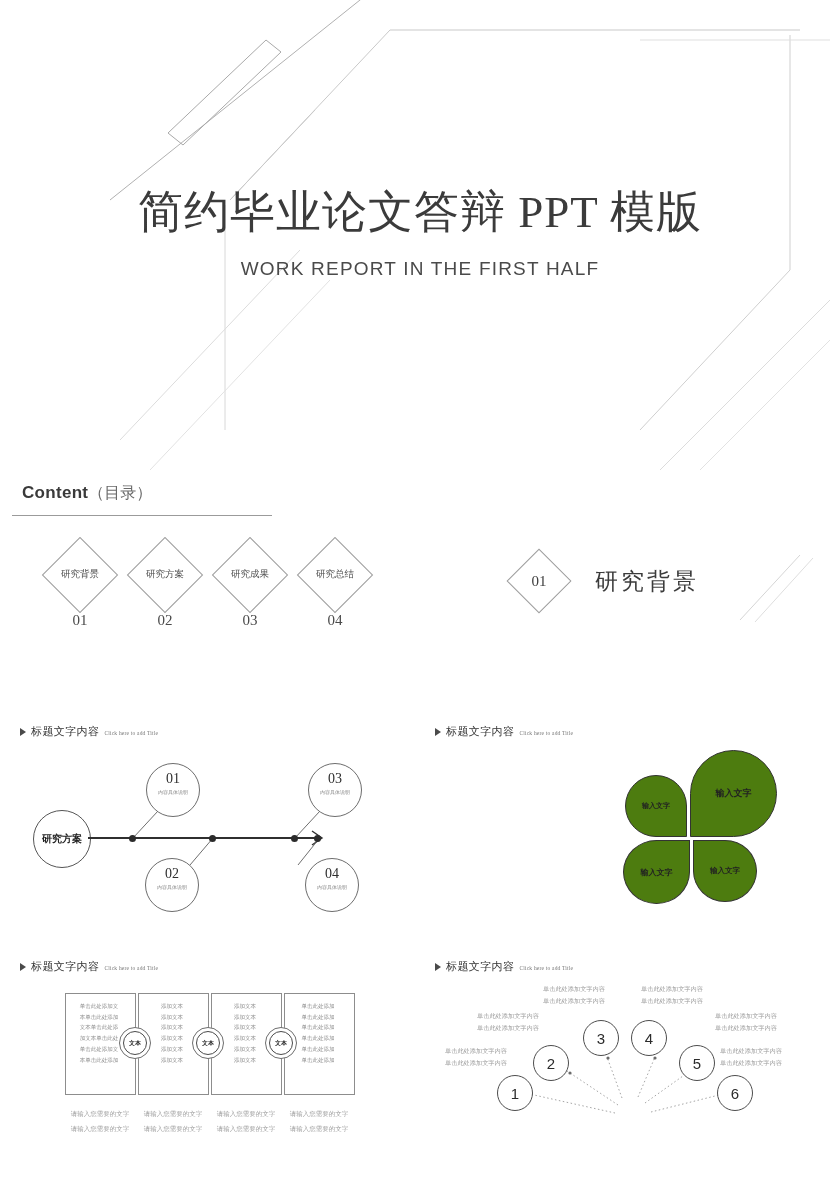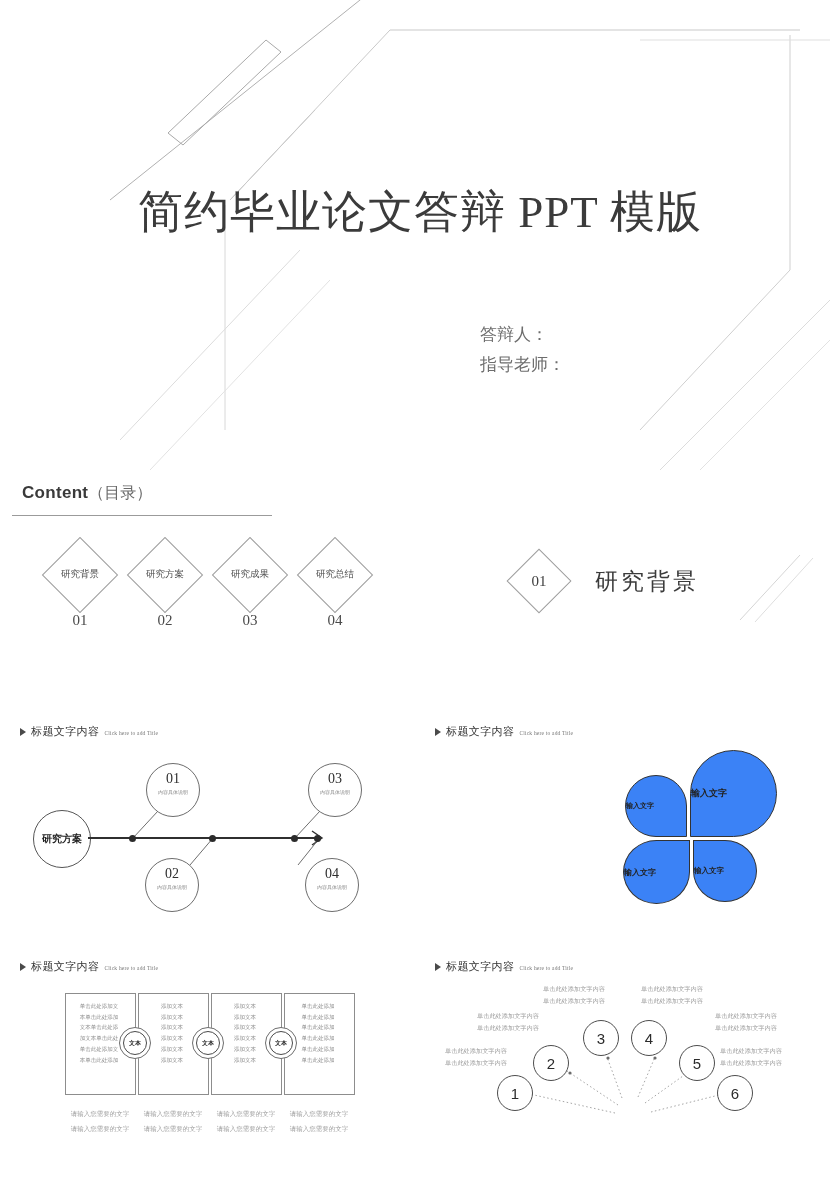--- a/index.html
+++ b/index.html
@@ -106,22 +106,22 @@
     font-family:"Liberation Serif","DejaVu Serif",serif;
     font-size:14px;color:#2e2e2e;display:block;margin-top:7px;
   }
   .fb-bub .d{font-size:5px;color:#8a8a8a;display:block;margin-top:2px;}
 
   
   #petal-slide{left:415px;top:710px;width:415px;height:235px;}
   .pt-analysis{position:absolute;left:53px;top:85px;width:120px;}
   .pt-analysis .h{font-size:10.5px;font-weight:bold;color:#1f1f1f;margin-bottom:3px;letter-spacing:.2px;}
   .pt-analysis .l{font-size:6px;font-weight:bold;color:#555;line-height:1.5;}
-  .petal{position:absolute;border:1.3px solid #333;background:#3b82f6;
-    display:flex;align-items:center;justify-content:flex-start;font-size:7px;font-weight:bold;color:#222;}
+  .petal{position:absolute;border:1.3px solid #333;background:#4d7c0f;
+    display:flex;align-items:center;justify-content:center;font-size:7px;font-weight:bold;color:#222;}
 
   
   #panels-slide{left:0;top:945px;width:415px;height:242px;}
   .pn-box{position:absolute;top:48px;height:100px;border:1px solid #8d8d8d;}
   .pn-col{position:absolute;top:56px;width:78px;text-align:center;
     font-family:"Liberation Serif","DejaVu Serif",serif;
     font-size:5.5px;line-height:1.95;color:#8e8e8e;}
   .pn-circ{position:absolute;top:82px;width:30px;height:30px;border-radius:50%;
     border:1px solid #6d6d6d;background:#fff;}
   .pn-circ i{position:absolute;left:3px;top:3px;right:3px;bottom:3px;border-radius:50%;
@@ -162,24 +162,21 @@
 
     <line x1="120" y1="440" x2="300" y2="250" stroke="#dcdcdc" stroke-width="1"></line>
     <line x1="150" y1="470" x2="330" y2="280" stroke="#e2e2e2" stroke-width="1"></line>
 
     <line x1="640" y1="40" x2="830" y2="40" stroke="#dfdfdf" stroke-width="1"></line>
 
     <polygon points="168,133 266,40 281,52 183,145" fill="none" stroke="#a9a9a9" stroke-width="1"></polygon>
   </svg>
 
   <div class="title-main">简约毕业论文答辩 PPT 模版</div>
-  <div class="title-meta">
-    <div>答辩人：</div>
-    <div>指导老师：</div>
-  </div>
+  <div class="title-sub">WORK REPORT  IN THE FIRST HALF</div>
 </div>
 
 <div class="slide" id="content-slide">
   <div class="content-head">
     <span class="en">Content</span><span class="cn">（目录）</span>
   </div>
   <div class="content-rule"></div>
 
   <div class="diamond-row">
     <div class="dia-item" style="left:0px;top:0;">

